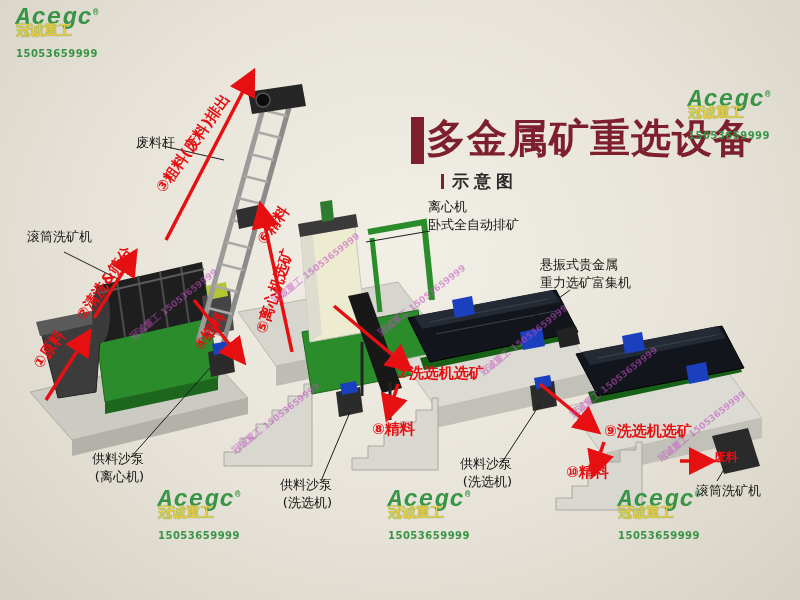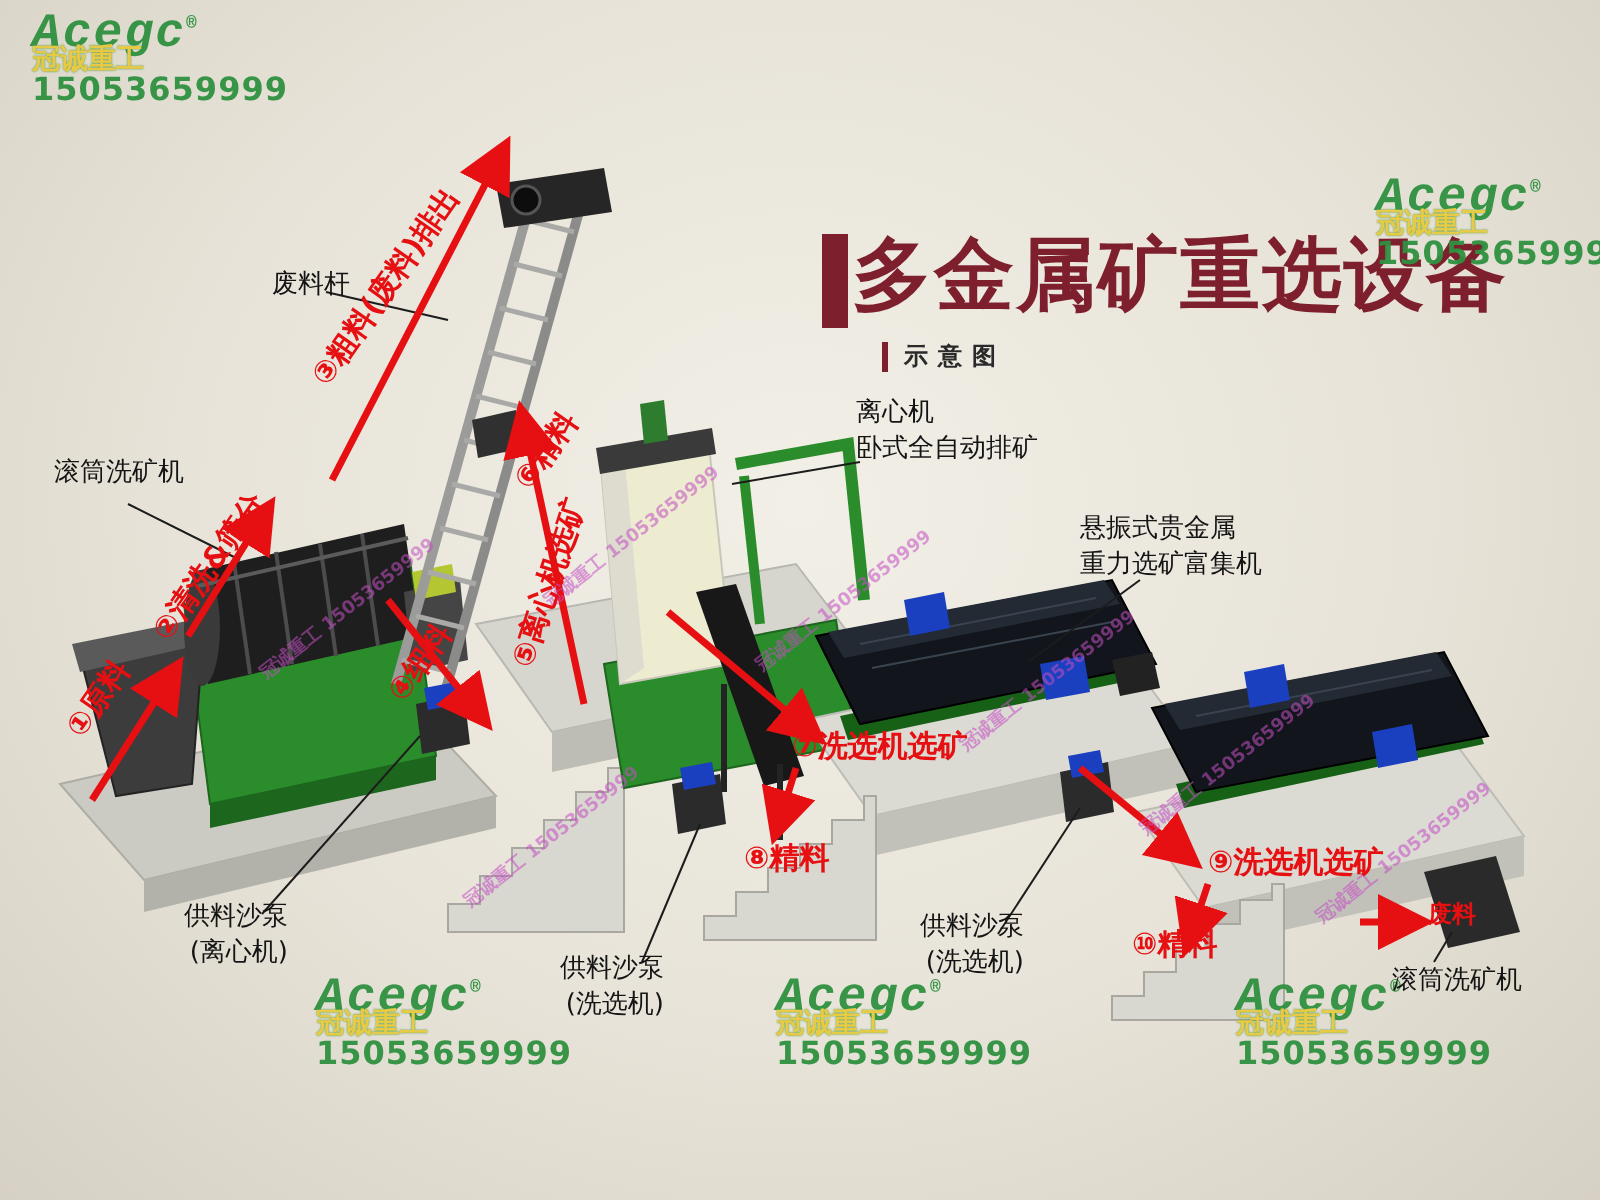--- a/index.html
+++ b/index.html
@@ -6,38 +6,38 @@
   html,body{width:800px;height:600px;overflow:hidden;font-family:"DejaVu Sans","Liberation Sans",sans-serif}
   .stage{position:relative;width:800px;height:600px;overflow:hidden;
     background:radial-gradient(ellipse at 50% 42%, #f2efe7 0%, #e7e3d8 55%, #d6d1c4 100%)}
   .art{position:absolute;left:0;top:0;width:800px;height:600px}
 
   
   .title-block{position:absolute;left:411px;top:114px;display:flex;align-items:flex-start;gap:2px}
   .title-bar{width:13px;height:47px;background:#7e1f2d;margin-top:3px}
   .title{font-size:40px;font-weight:bold;color:#7e1f2d;letter-spacing:1px;line-height:1.2;white-space:nowrap}
   .subtitle{position:absolute;left:441px;top:170px;display:flex;align-items:center;gap:8px;
-    font-size:12px;color:#2a2a2a;letter-spacing:5px;font-weight:bold}
+    font-size:17px;color:#2a2a2a;letter-spacing:5px;font-weight:bold}
   .sub-bar{width:3px;height:15px;background:#7e1f2d}
 
   
   .label{position:absolute;font-size:13px;color:#141414;line-height:1.35;white-space:nowrap}
   .label.center{text-align:right}
 
   
   .step{position:absolute;font-weight:bold;font-size:15px;color:#e60f12;white-space:nowrap}
   .step.big{font-size:12px}
 
   
   .wm{position:absolute;width:120px;line-height:1;opacity:.95}
   .wm-brand{font-family:Liberation Mono, monospace;font-style:italic;font-weight:bold;
     font-size:24px;color:#2f9140;letter-spacing:1px}
   .wm-reg{font-size:9px;vertical-align:super}
   .wm-company{font-size:14px;font-weight:bold;color:#e8c93e;margin-top:-7px;text-shadow:0 0 1px #2f9140}
-  .wm-phone{font-size:16px;font-weight:bold;color:#2f9140;margin-top:0;letter-spacing:.5px}
+  .wm-phone{font-size:10px;font-weight:bold;color:#2f9140;margin-top:12px;letter-spacing:.5px}
 
   
   .dwm{position:absolute;font-size:9px;font-weight:bold;color:#c44fc4;opacity:.55;
     transform:rotate(-38deg);white-space:nowrap}
 </style>
 </head>
 <body>
 
 <div class="stage">
 

